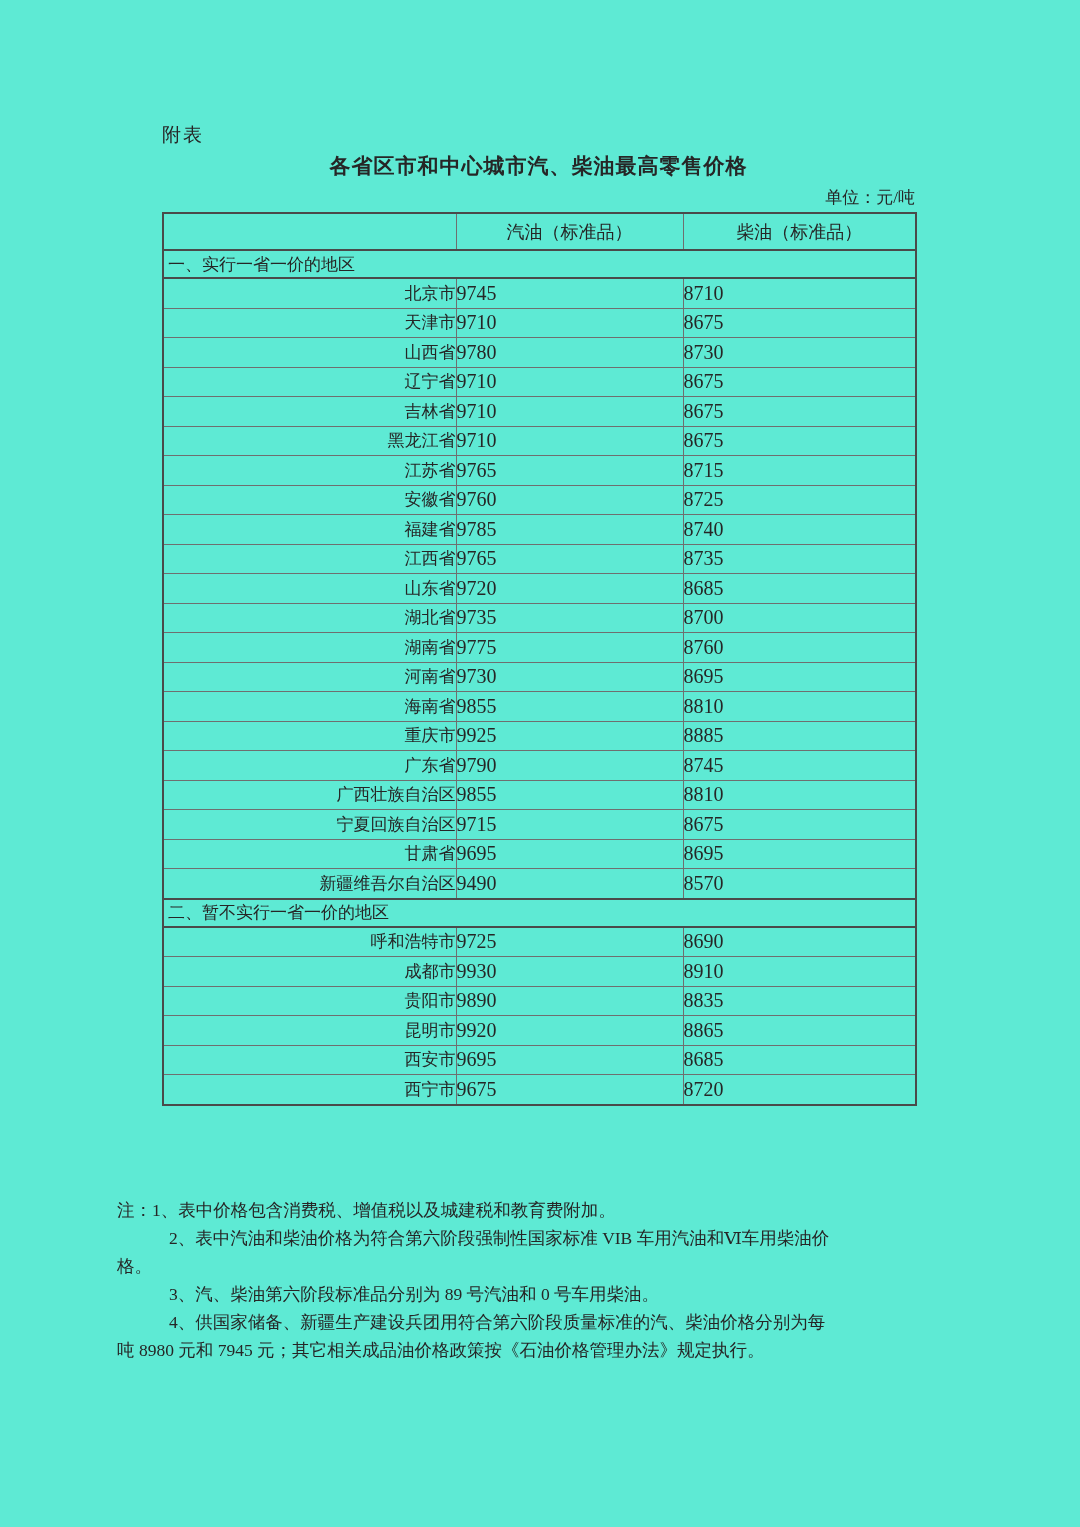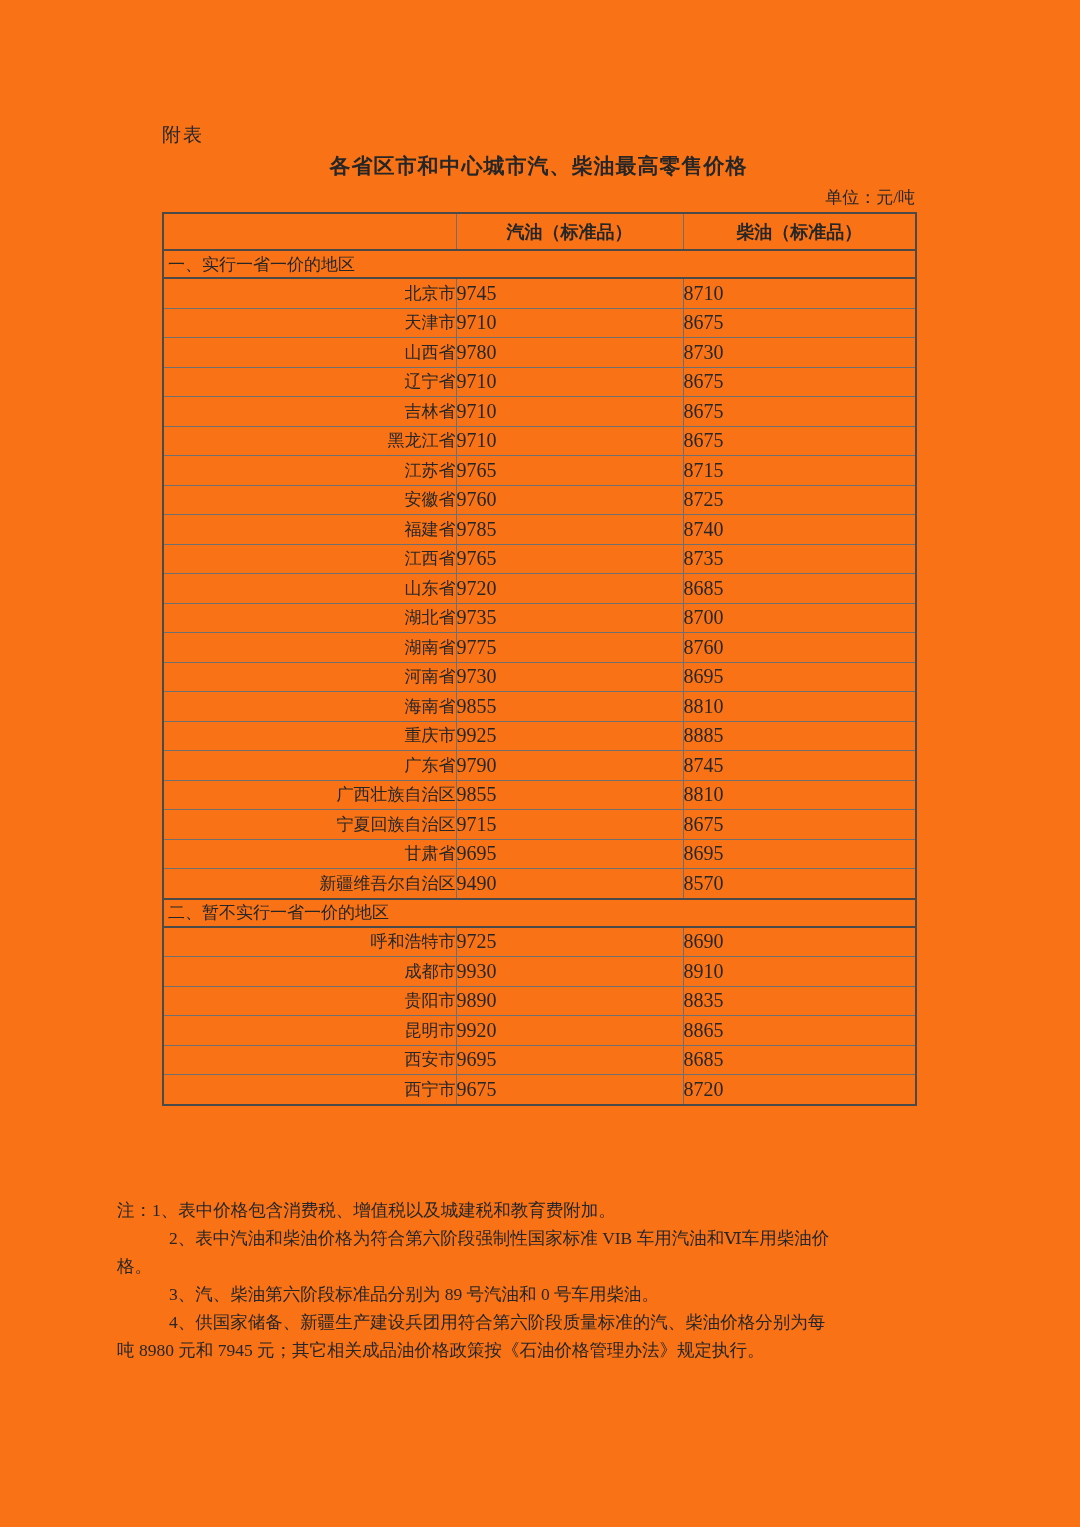--- a/index.html
+++ b/index.html
@@ -1,20 +1,20 @@
 <!DOCTYPE html>
 <html><head>
 <meta charset="utf-8">
 <style>
   html, body { margin: 0; padding: 0; background: #ffffff; }
   .page {
     position: relative;
     width: 1080px;
     height: 1527px;
-    background: #f97316;
+    background: #5eead4;
     font-family: "Liberation Serif", "DejaVu Serif", serif;
     color: #262626;
     overflow: hidden;
   }
   .appendix {
     position: absolute;
     left: 162px;
     top: 122px;
     font-size: 19px;
     letter-spacing: 2px;
@@ -48,21 +48,21 @@
     border: 2px solid #4a4a4a;
   }
   .price-table th, .price-table td {
     border: 1px solid #6f6f6f;
     vertical-align: middle;
     padding: 0;
     overflow: hidden;
   }
   .price-table thead th {
     height: 35px;
-    font-weight: bold;
+    font-weight: normal;
     font-size: 18px;
     text-align: center;
     border-bottom: 2px solid #4a4a4a;
     margin-left: 12px;
   }
   .section-row td {
     height: 26px;
     font-size: 17px;
     text-align: left;
     padding-left: 4px;

